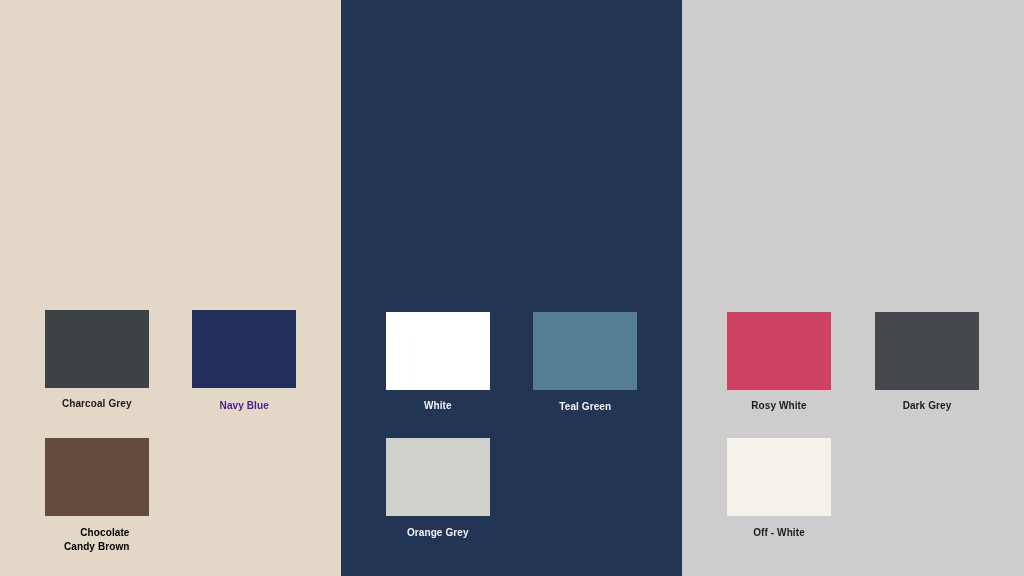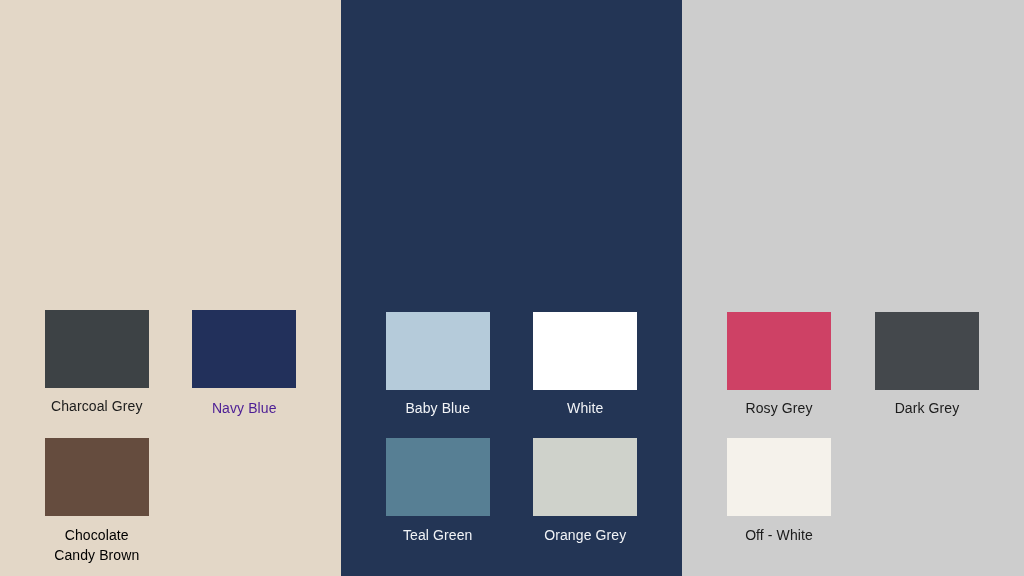--- a/index.html
+++ b/index.html
@@ -46,24 +46,24 @@
     align-items: center;
     width: 104px;
   }
   .swatch-chip {
     width: 104px;
     height: 78px;
     display: block;
   }
   .swatch-label {
     margin-top: 6px;
-    font-size: 14px;
-    font-weight: normal;
+    font-size: 10px;
+    font-weight: bold;
     line-height: 1.42;
-    text-align: center;
+    text-align: right;
     letter-spacing: 0.1px;
     white-space: pre-line;
     height: 42px;
     box-sizing: border-box;
     padding-top: 3px;
   }
   .panel-beige .swatch-label,
   .panel-grey  .swatch-label { color: #1b1b1b; }
   .panel-navy  .swatch-label { color: #f2f4f7; }
 
@@ -94,24 +94,20 @@
         <span class="swatch-label" style="color: #000000;">Chocolate
 Candy Brown</span>
       </div>
 
     </div>
   </section>
 
   <section class="panel panel-navy" style="background: rgb(35, 53, 85);">
     <div class="swatch-grid">
 
-      <div class="swatch-cell row-top">
-        <span class="swatch-chip" style="background:#b5cbda;"></span>
-        <span class="swatch-label" style="color: rgb(242, 244, 247);">Baby Blue</span>
-      </div>
 
       <div class="swatch-cell row-top">
         <span class="swatch-chip" style="background:#ffffff;"></span>
         <span class="swatch-label" style="color: rgb(242, 244, 247);">White</span>
       </div>
 
       <div class="swatch-cell row-bottom">
         <span class="swatch-chip" style="background:#577f94;"></span>
         <span class="swatch-label" style="color: rgb(242, 244, 247);">Teal Green</span>
       </div>
@@ -122,21 +118,21 @@
       </div>
 
     </div>
   </section>
 
   <section class="panel panel-grey" style="background: rgb(205, 205, 205);">
     <div class="swatch-grid">
 
       <div class="swatch-cell row-top">
         <span class="swatch-chip" style="background:#ce4165;"></span>
-        <span class="swatch-label" style="color: rgb(27, 27, 27);">Rosy Grey</span>
+        <span class="swatch-label" style="color: rgb(27, 27, 27);">Rosy White</span>
       </div>
 
       <div class="swatch-cell row-top">
         <span class="swatch-chip" style="background:#44484c;"></span>
         <span class="swatch-label" style="color: rgb(27, 27, 27);">Dark Grey</span>
       </div>
 
 
       <div class="swatch-cell row-bottom">
         <span class="swatch-chip" style="background:#f5f2eb;"></span>

